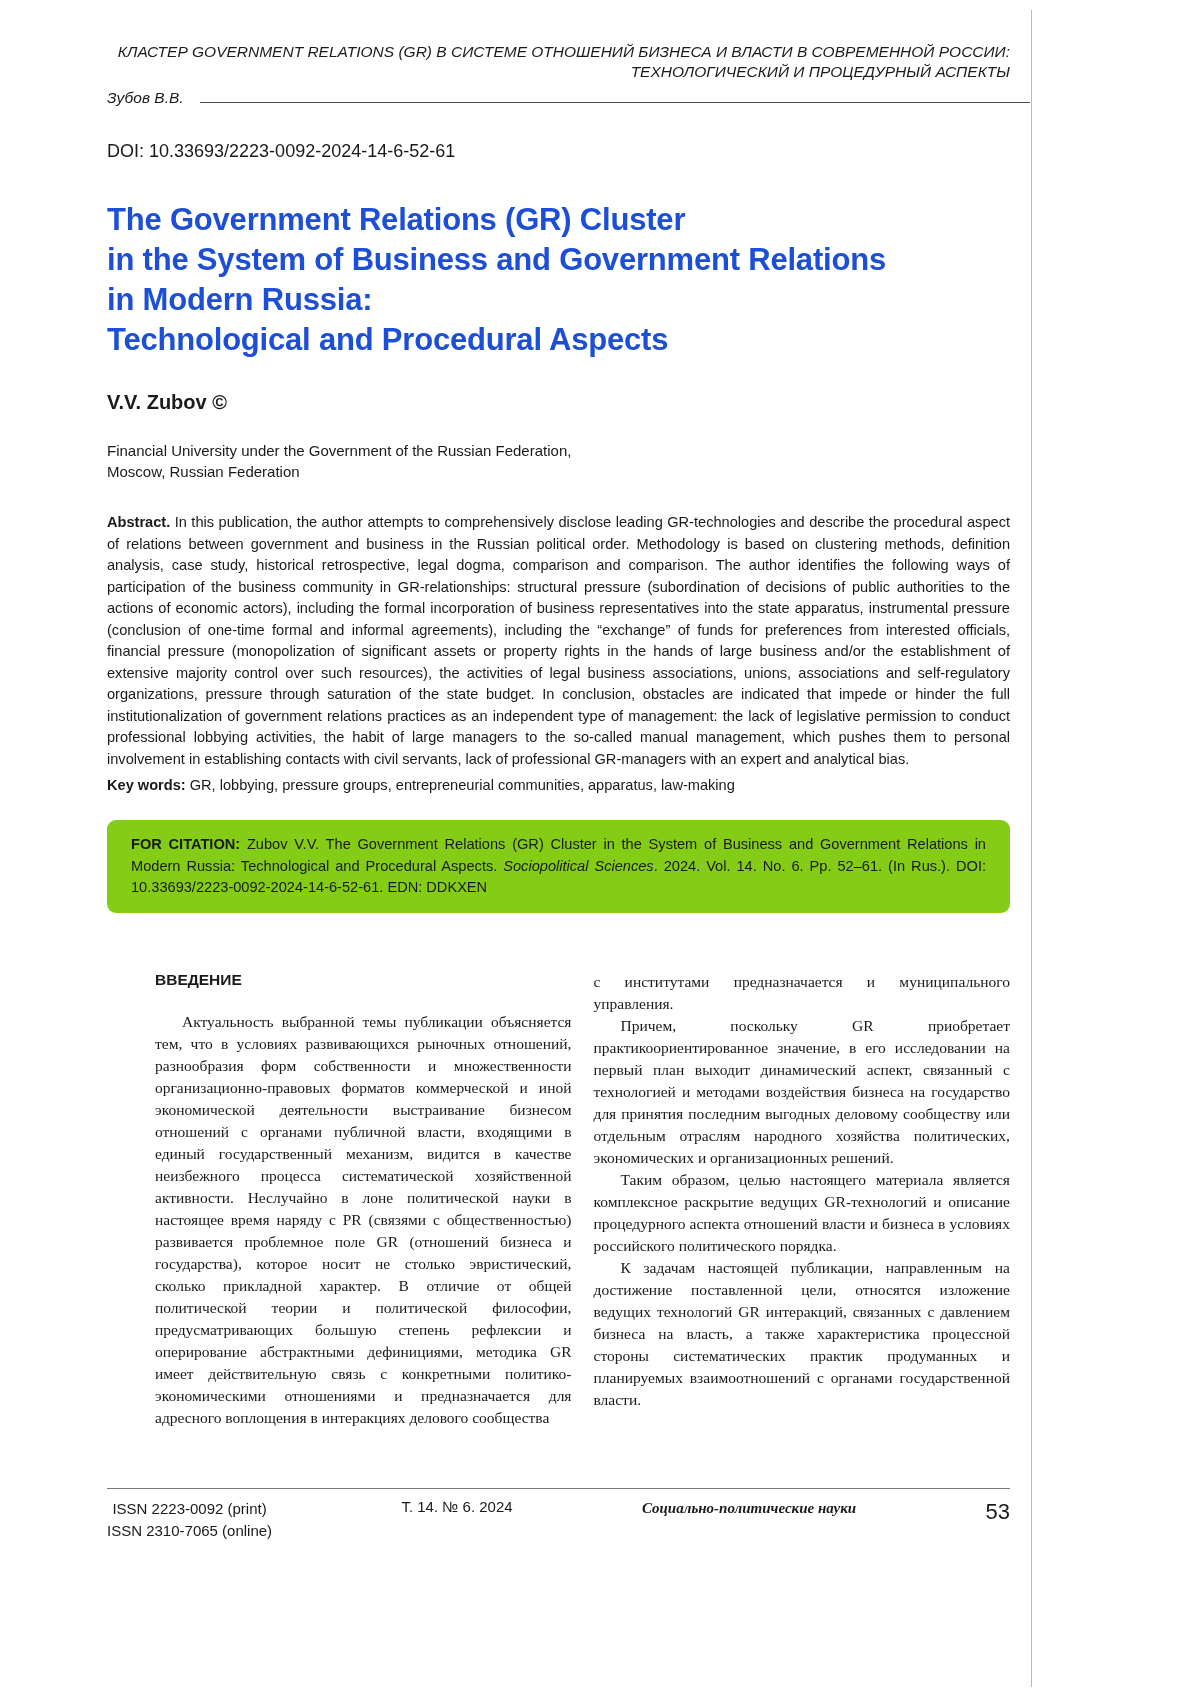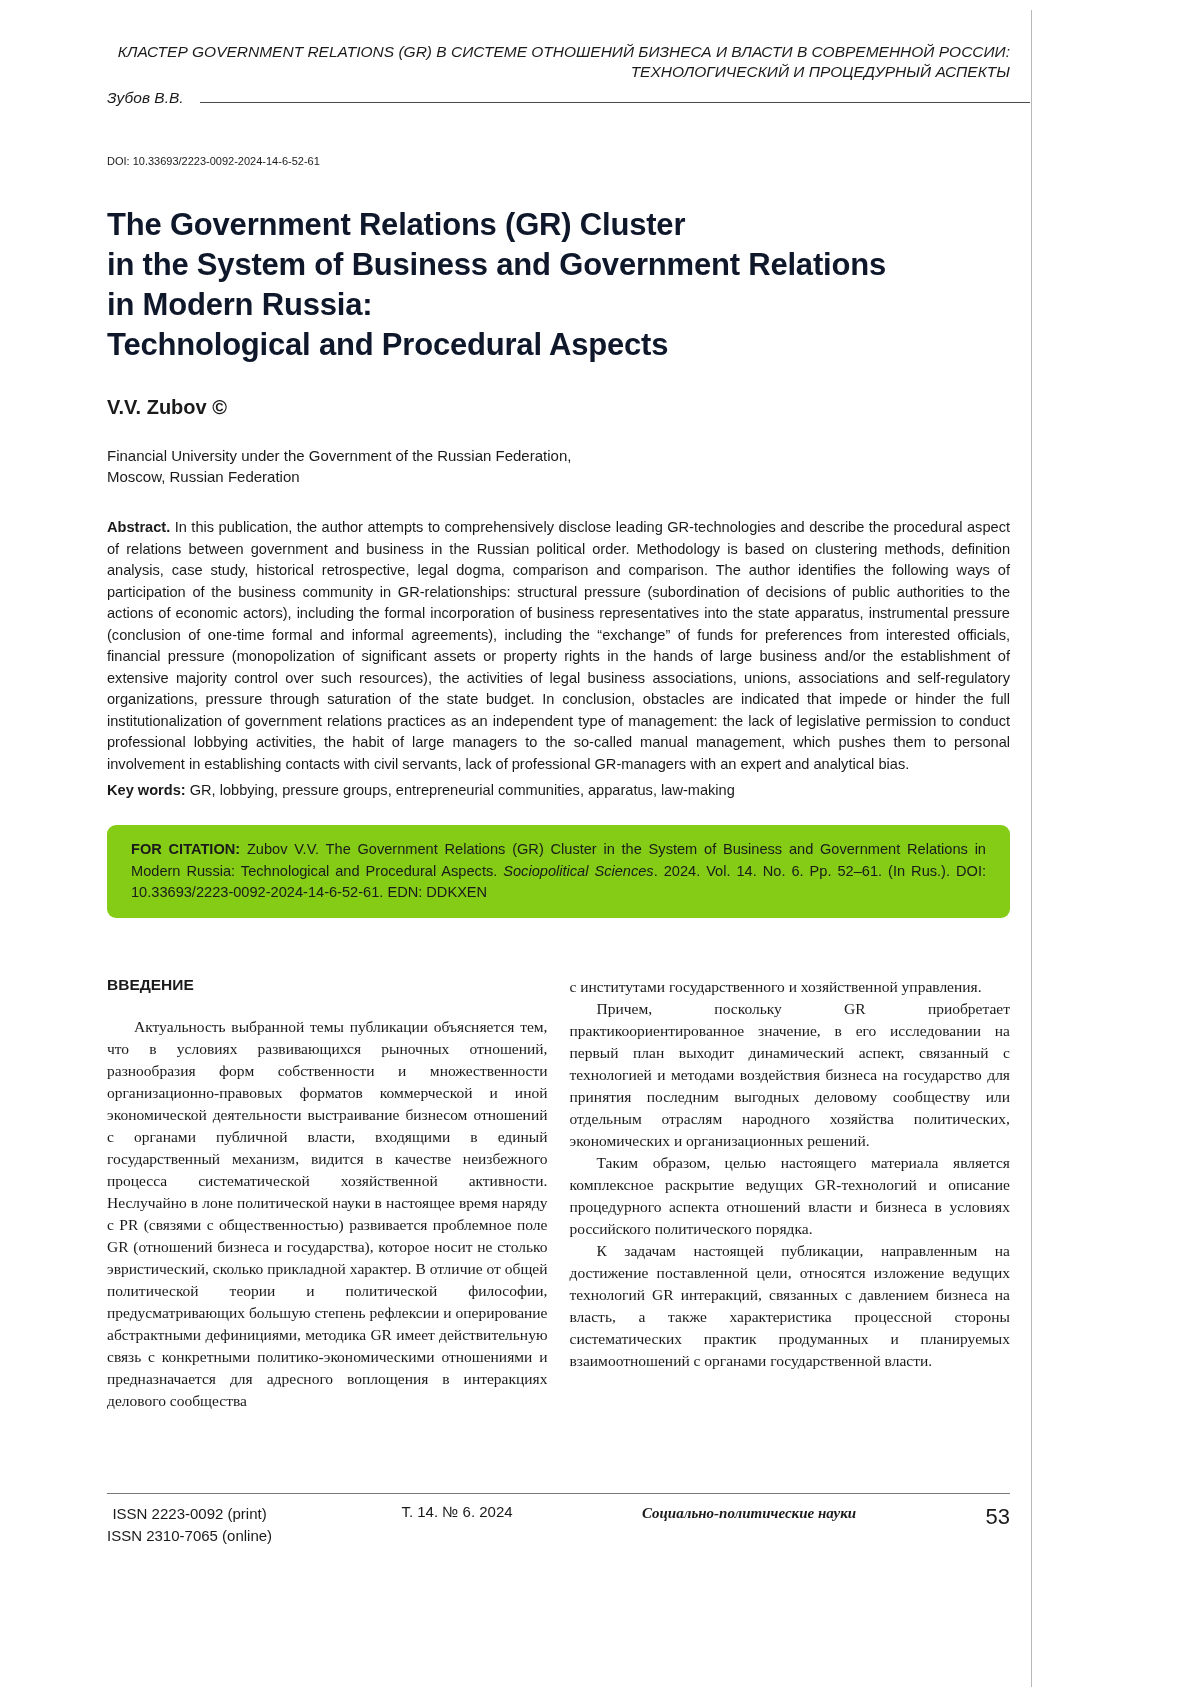--- a/index.html
+++ b/index.html
@@ -42,30 +42,30 @@
     font-style:italic;
     font-size:15.5px;
     white-space:nowrap;
   }
   .hrule{
     flex:1;
     border-bottom:1.5px solid #4a4a4a;
     margin:0 -20px 4px 16px;
   }
   .doi{
-    margin-top:48px;
-    font-size:11px;
+    margin-top:34px;
+    font-size:18px;
   }
   .title{
     margin:38px 0 0 0;
     font-size:31px;
     line-height:40px;
     font-weight:bold;
     letter-spacing:-0.2px;
-    color:#0f172a;
+    color:#1d4ed8;
   }
   .author-en{
     margin-top:31px;
     font-size:20px;
     font-weight:bold;
   }
   .affil{
     margin-top:26px;
     font-size:15px;
     line-height:21px;
@@ -95,20 +95,21 @@
     padding:14px 24px;
     font-size:14.6px;
     line-height:21.5px;
     text-align:justify;
   }
   .columns{
     display:flex;
     gap:22px;
     margin-top:58px;
     min-height:505px;
+    margin-left:48px;
   }
   .col{
     flex:1;
     min-width:0;
   }
   .intro-h{
     font-family:"Liberation Sans",sans-serif;
     font-weight:bold;
     font-size:15.5px;
     margin:0 0 22px 0;
@@ -189,21 +190,21 @@
     <div class="citebox">
       <span class="b">FOR CITATION:</span><span> Zubov V.V. The Government Relations (GR) Cluster in the System of Business and Government Relations in Modern Russia: Technological and Procedural Aspects. </span><span class="i">Sociopolitical Sciences</span><span>. 2024. Vol. 14. No. 6. Pp. 52–61. (In Rus.). DOI: 10.33693/2223-0092-2024-14-6-52-61. EDN: DDKXEN</span>
     </div>
 
     <div class="columns">
       <div class="col">
         <h2 class="intro-h">ВВЕДЕНИЕ</h2>
         <p class="body-p indent" lang="ru">Актуальность выбранной темы публикации объясняется тем, что в условиях развивающихся рыночных отношений, разнообразия форм собственности и множественности организационно-правовых форматов коммерческой и иной экономической деятельности выстраивание бизнесом отношений с органами публичной власти, входящими в единый государственный механизм, видится в качестве неизбежного процесса систематической хозяйственной активности. Неслучайно в лоне политической науки в настоящее время наряду с PR (связями с общественностью) развивается проблемное поле GR (отношений бизнеса и государства), которое носит не столько эвристический, сколько прикладной характер. В отличие от общей политической теории и политической философии, предусматривающих большую степень рефлексии и оперирование абстрактными дефинициями, методика GR имеет действительную связь с конкретными политико-экономическими отношениями и предназначается для адресного воплощения в интеракциях делового сообщества</p>
       </div>
       <div class="col">
-        <p class="body-p" lang="ru">с институтами государственного и хозяйственной управления.</p>
+        <p class="body-p" lang="ru">с институтами предназначается и муниципального управления.</p>
         <p class="body-p indent" lang="ru">Причем, поскольку GR приобретает практикоориентированное значение, в его исследовании на первый план выходит динамический аспект, связанный с технологией и методами воздействия бизнеса на государство для принятия последним выгодных деловому сообществу или отдельным отраслям народного хозяйства политических, экономических и организационных решений.</p>
         <p class="body-p indent" lang="ru">Таким образом, целью настоящего материала является комплексное раскрытие ведущих GR-технологий и описание процедурного аспекта отношений власти и бизнеса в условиях российского политического порядка.</p>
         <p class="body-p indent" lang="ru">К задачам настоящей публикации, направленным на достижение поставленной цели, относятся изложение ведущих технологий GR интеракций, связанных с давлением бизнеса на власть, а также характеристика процессной стороны систематических практик продуманных и планируемых взаимоотношений с органами государственной власти.</p>
       </div>
     </div>
 
     <div class="footer">
       <div class="f-issn">
         <div>ISSN 2223-0092 (print)</div>
         <div>ISSN 2310-7065 (online)</div>

